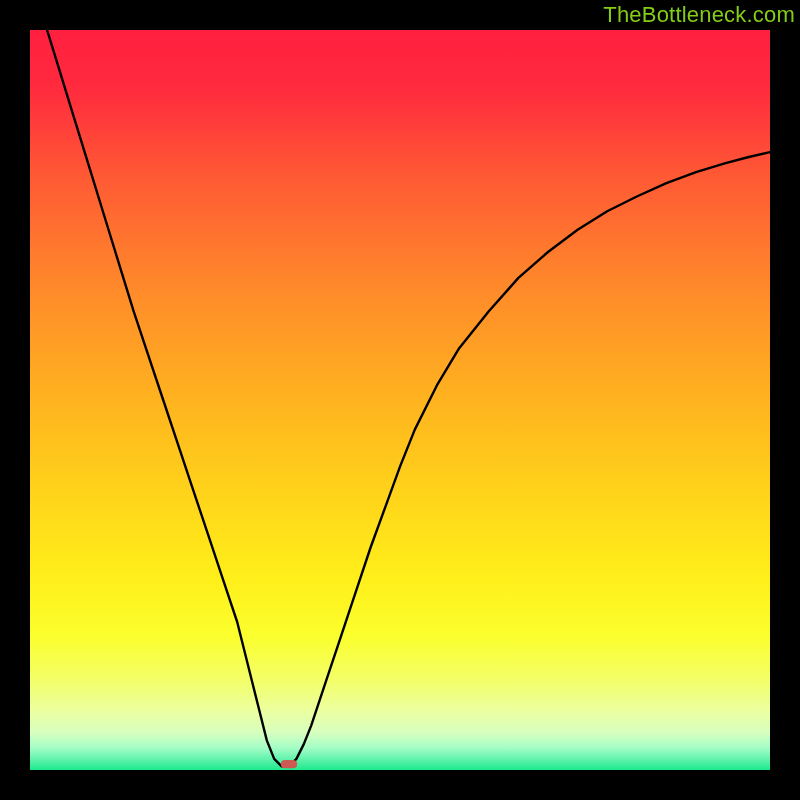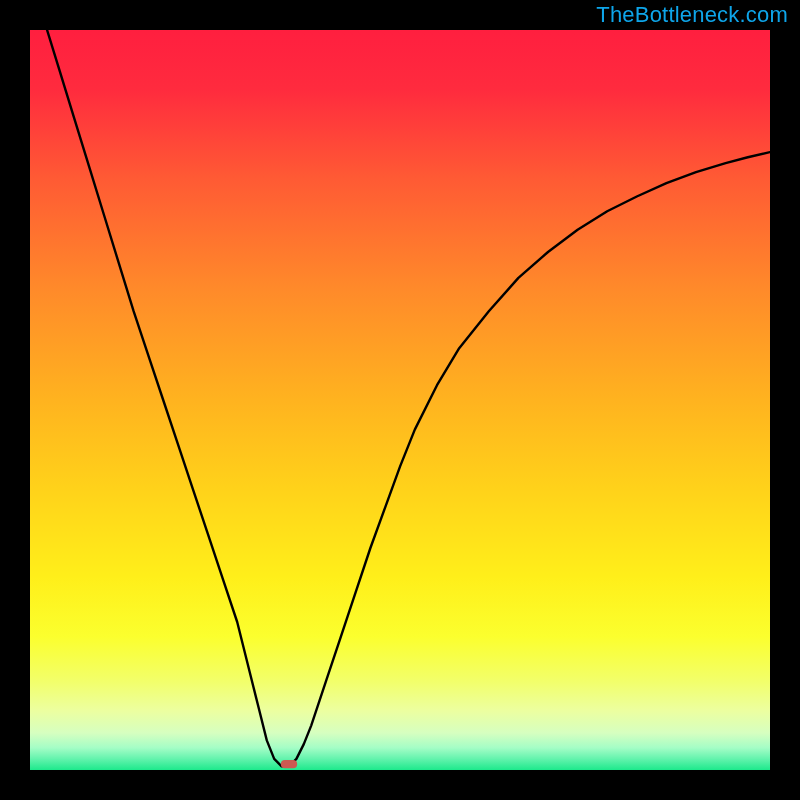--- a/index.html
+++ b/index.html
@@ -13,22 +13,22 @@
   }
   .frame {
     position: absolute;
     left: 0; top: 0;
     width: 800px; height: 800px;
     background: #000000;
   }
   .watermark {
     position: absolute;
     top: 2px;
-    right: 12px;
-    color: #0ea5e9;
+    right: 5px;
+    color: #84cc16;
     font-size: 22px;
     font-weight: 500;
     letter-spacing: 0.2px;
     z-index: 10;
   }
   svg.plot {
     position: absolute;
     left: 30px;
     top: 30px;
     width: 740px;

